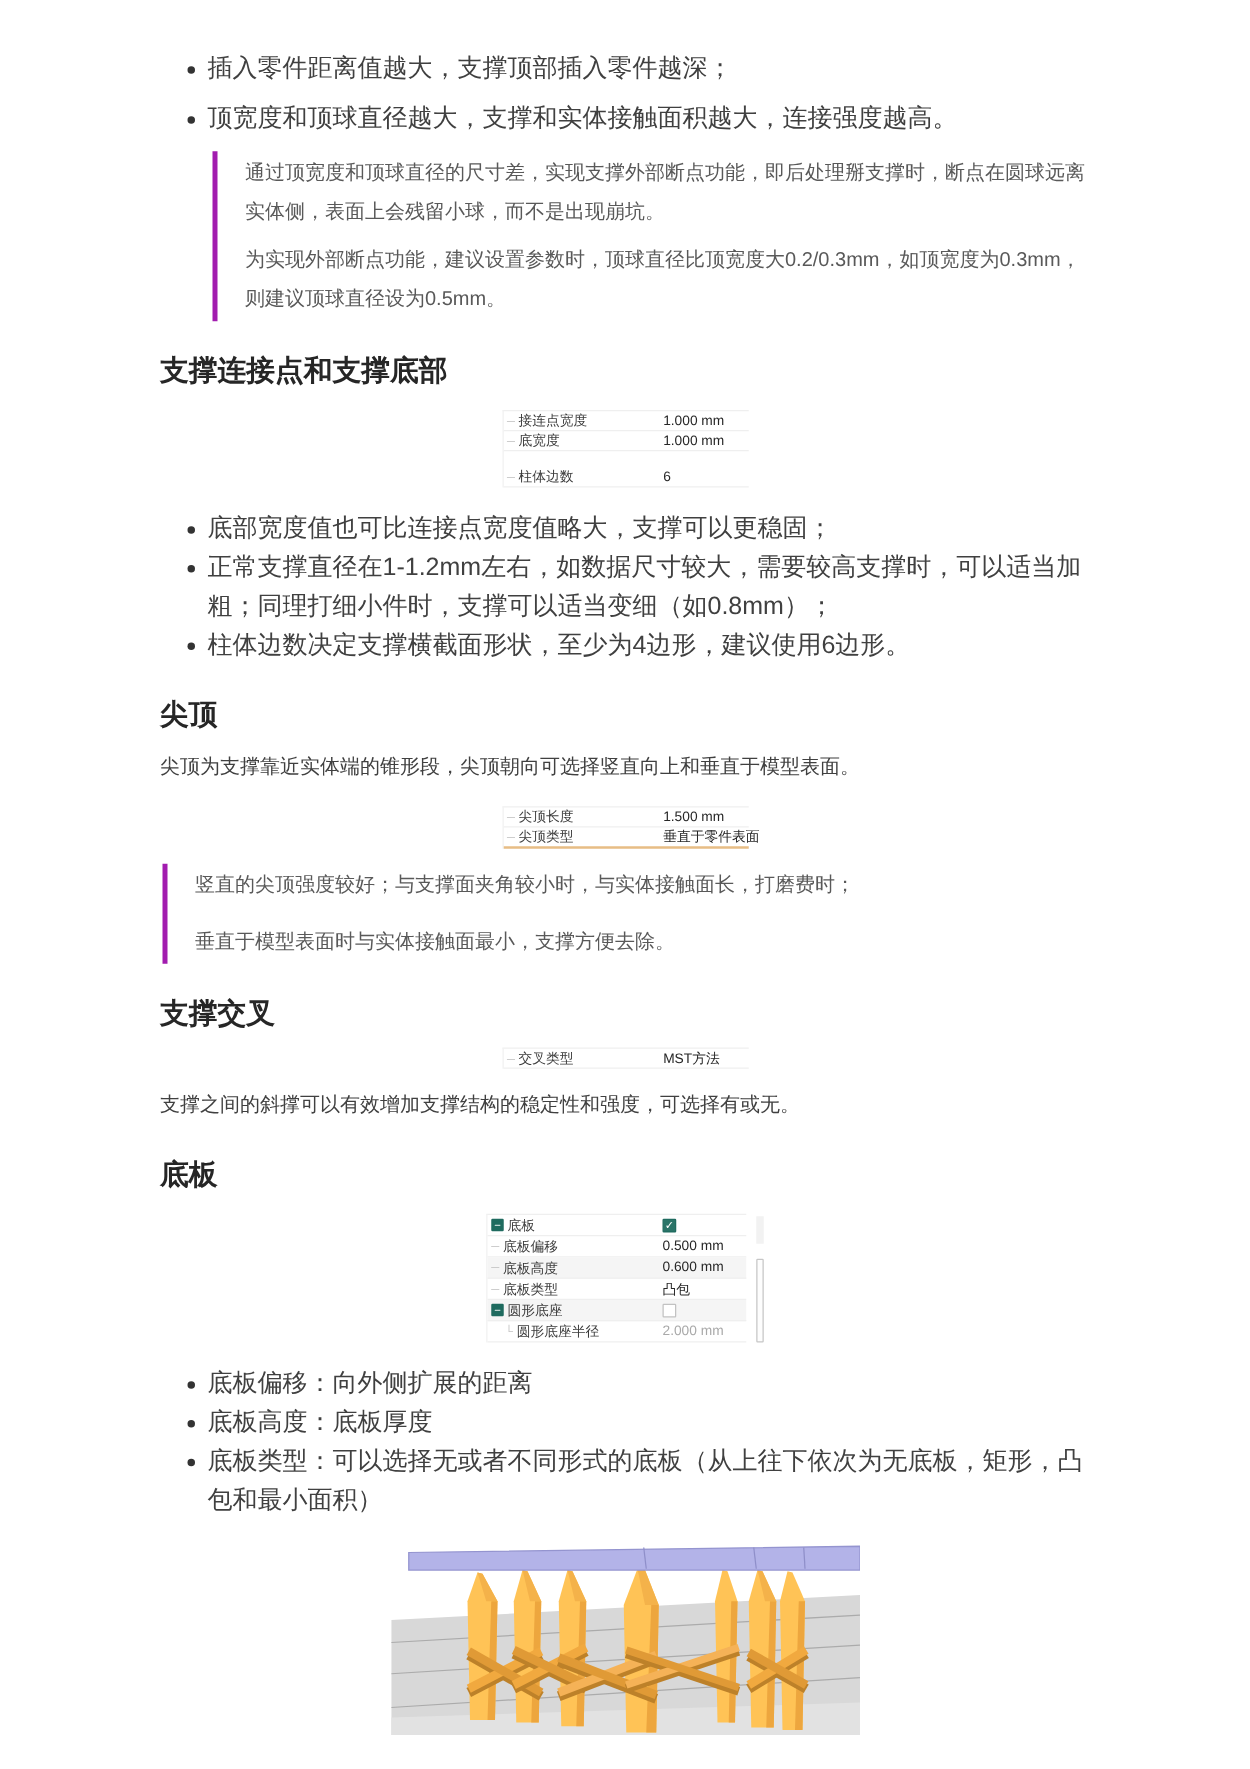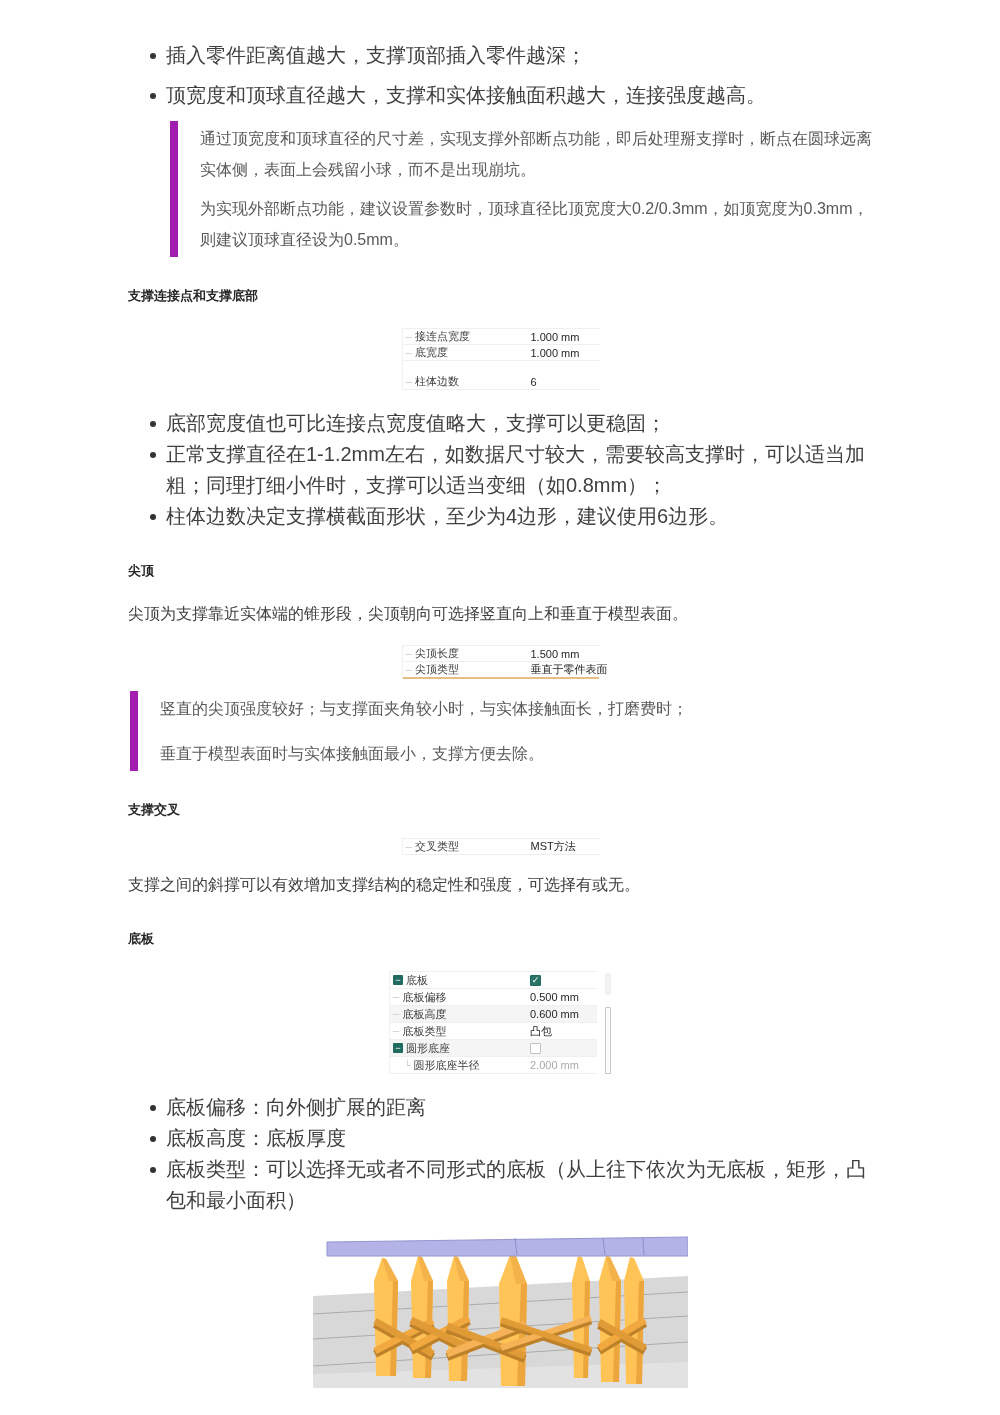--- a/index.html
+++ b/index.html
@@ -15,26 +15,26 @@
     position:relative;font-size:20px;line-height:31px;color:#404040;
     padding-left:16px;
   }
   ul.blist li::before{
     content:"";position:absolute;left:0;top:13px;width:6px;height:6px;
     border-radius:50%;background:#333;
   }
   ul.blist.spaced li{margin-bottom:9px;}
   blockquote.note{
     margin:10px 0 22px 42px;padding:2px 0 2px 22px;
-    border-left:8px solid #a21caf;
+    border-left:4px solid #a21caf;
   }
   blockquote.note.flush{margin-left:2px;}
   blockquote.note p{margin:0 0 8px 0;font-size:16px;line-height:31px;color:#595959;}
   blockquote.note p:last-child{margin-bottom:0;}
-  h3.sec{font-size:13px;line-height:24px;font-weight:bold;color:#262626;margin:27px 0 15px 0;}
+  h3.sec{font-size:23px;line-height:24px;font-weight:bold;color:#262626;margin:27px 0 15px 0;}
   p.body{font-size:16px;line-height:31px;margin:0 0 16px 0;color:#404040;}
   
   .panel-wrap{display:flex;justify-content:center;margin:20px 0 18px 0;}
   .panel{
     font-size:11px;color:#3c3c3c;border-top:1px solid #efefef;border-left:1px solid #f1f1f1;
     width:196px;
   }
   .panel .prow{display:flex;align-items:center;height:15px;border-bottom:1px solid #efefef;}
   .panel .prow.spacer{height:13px;border-bottom:none;}
   .panel .prow.accent{border-bottom:2px solid #e7bd85;}

